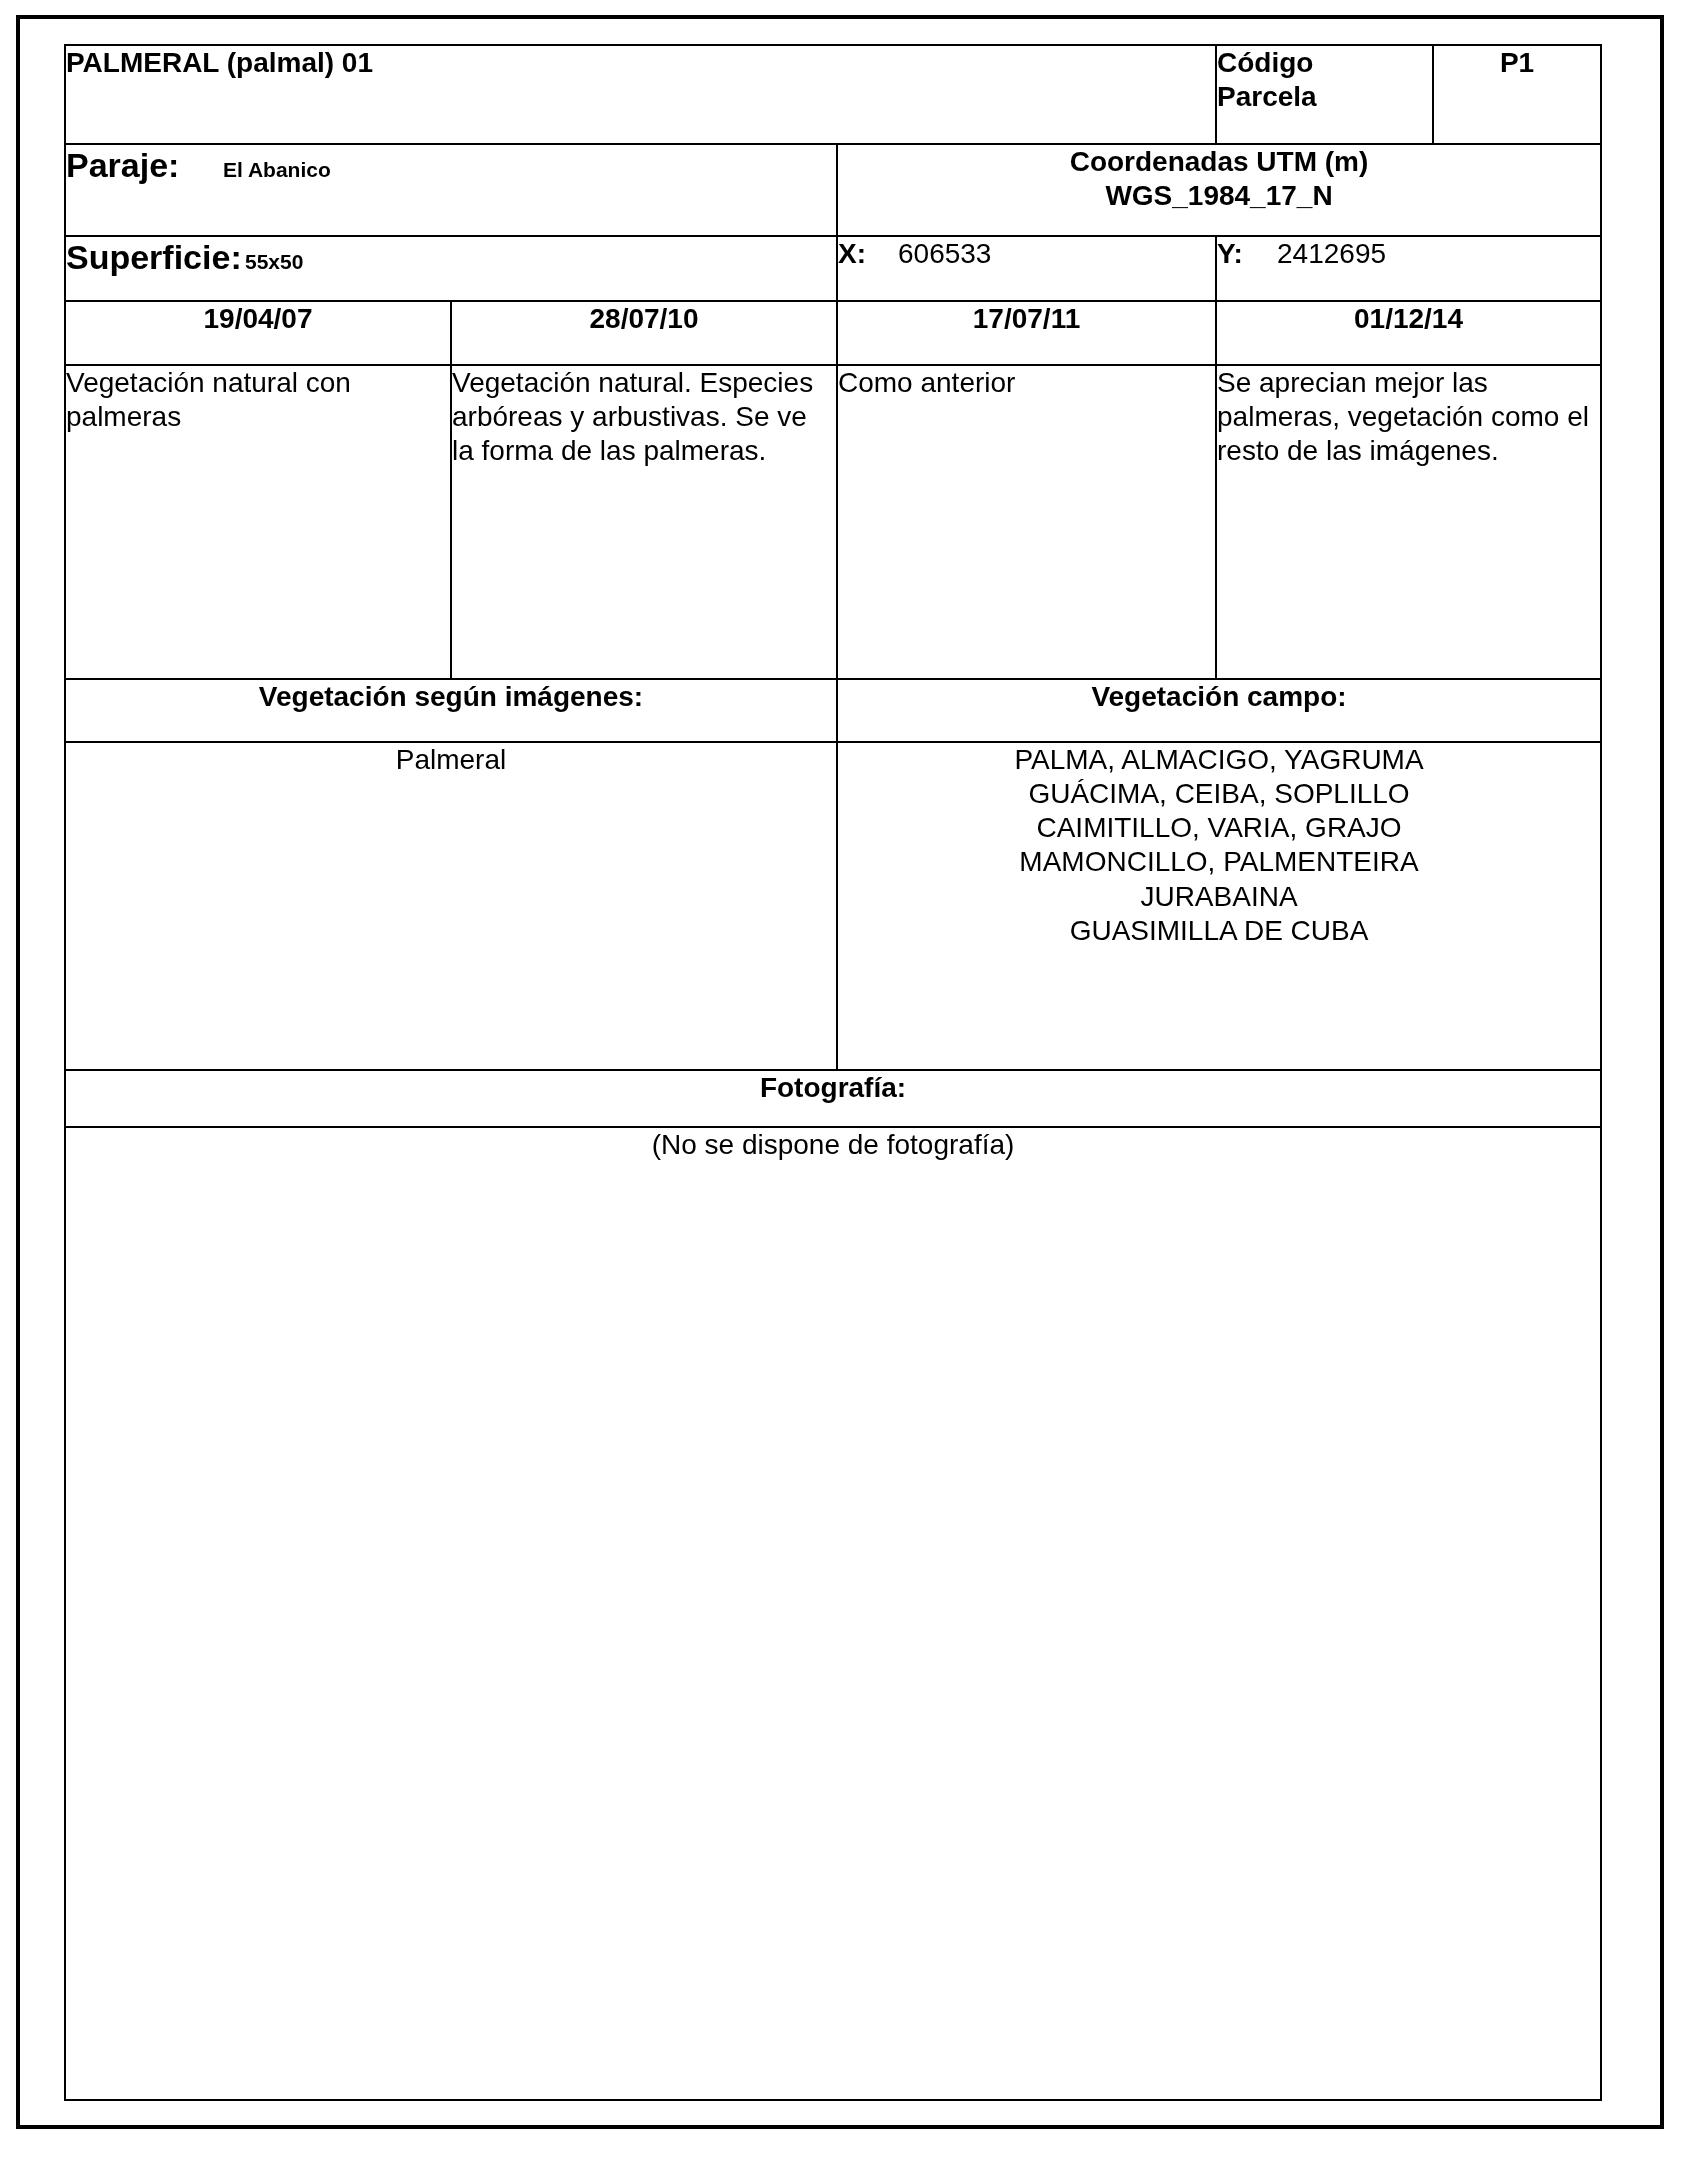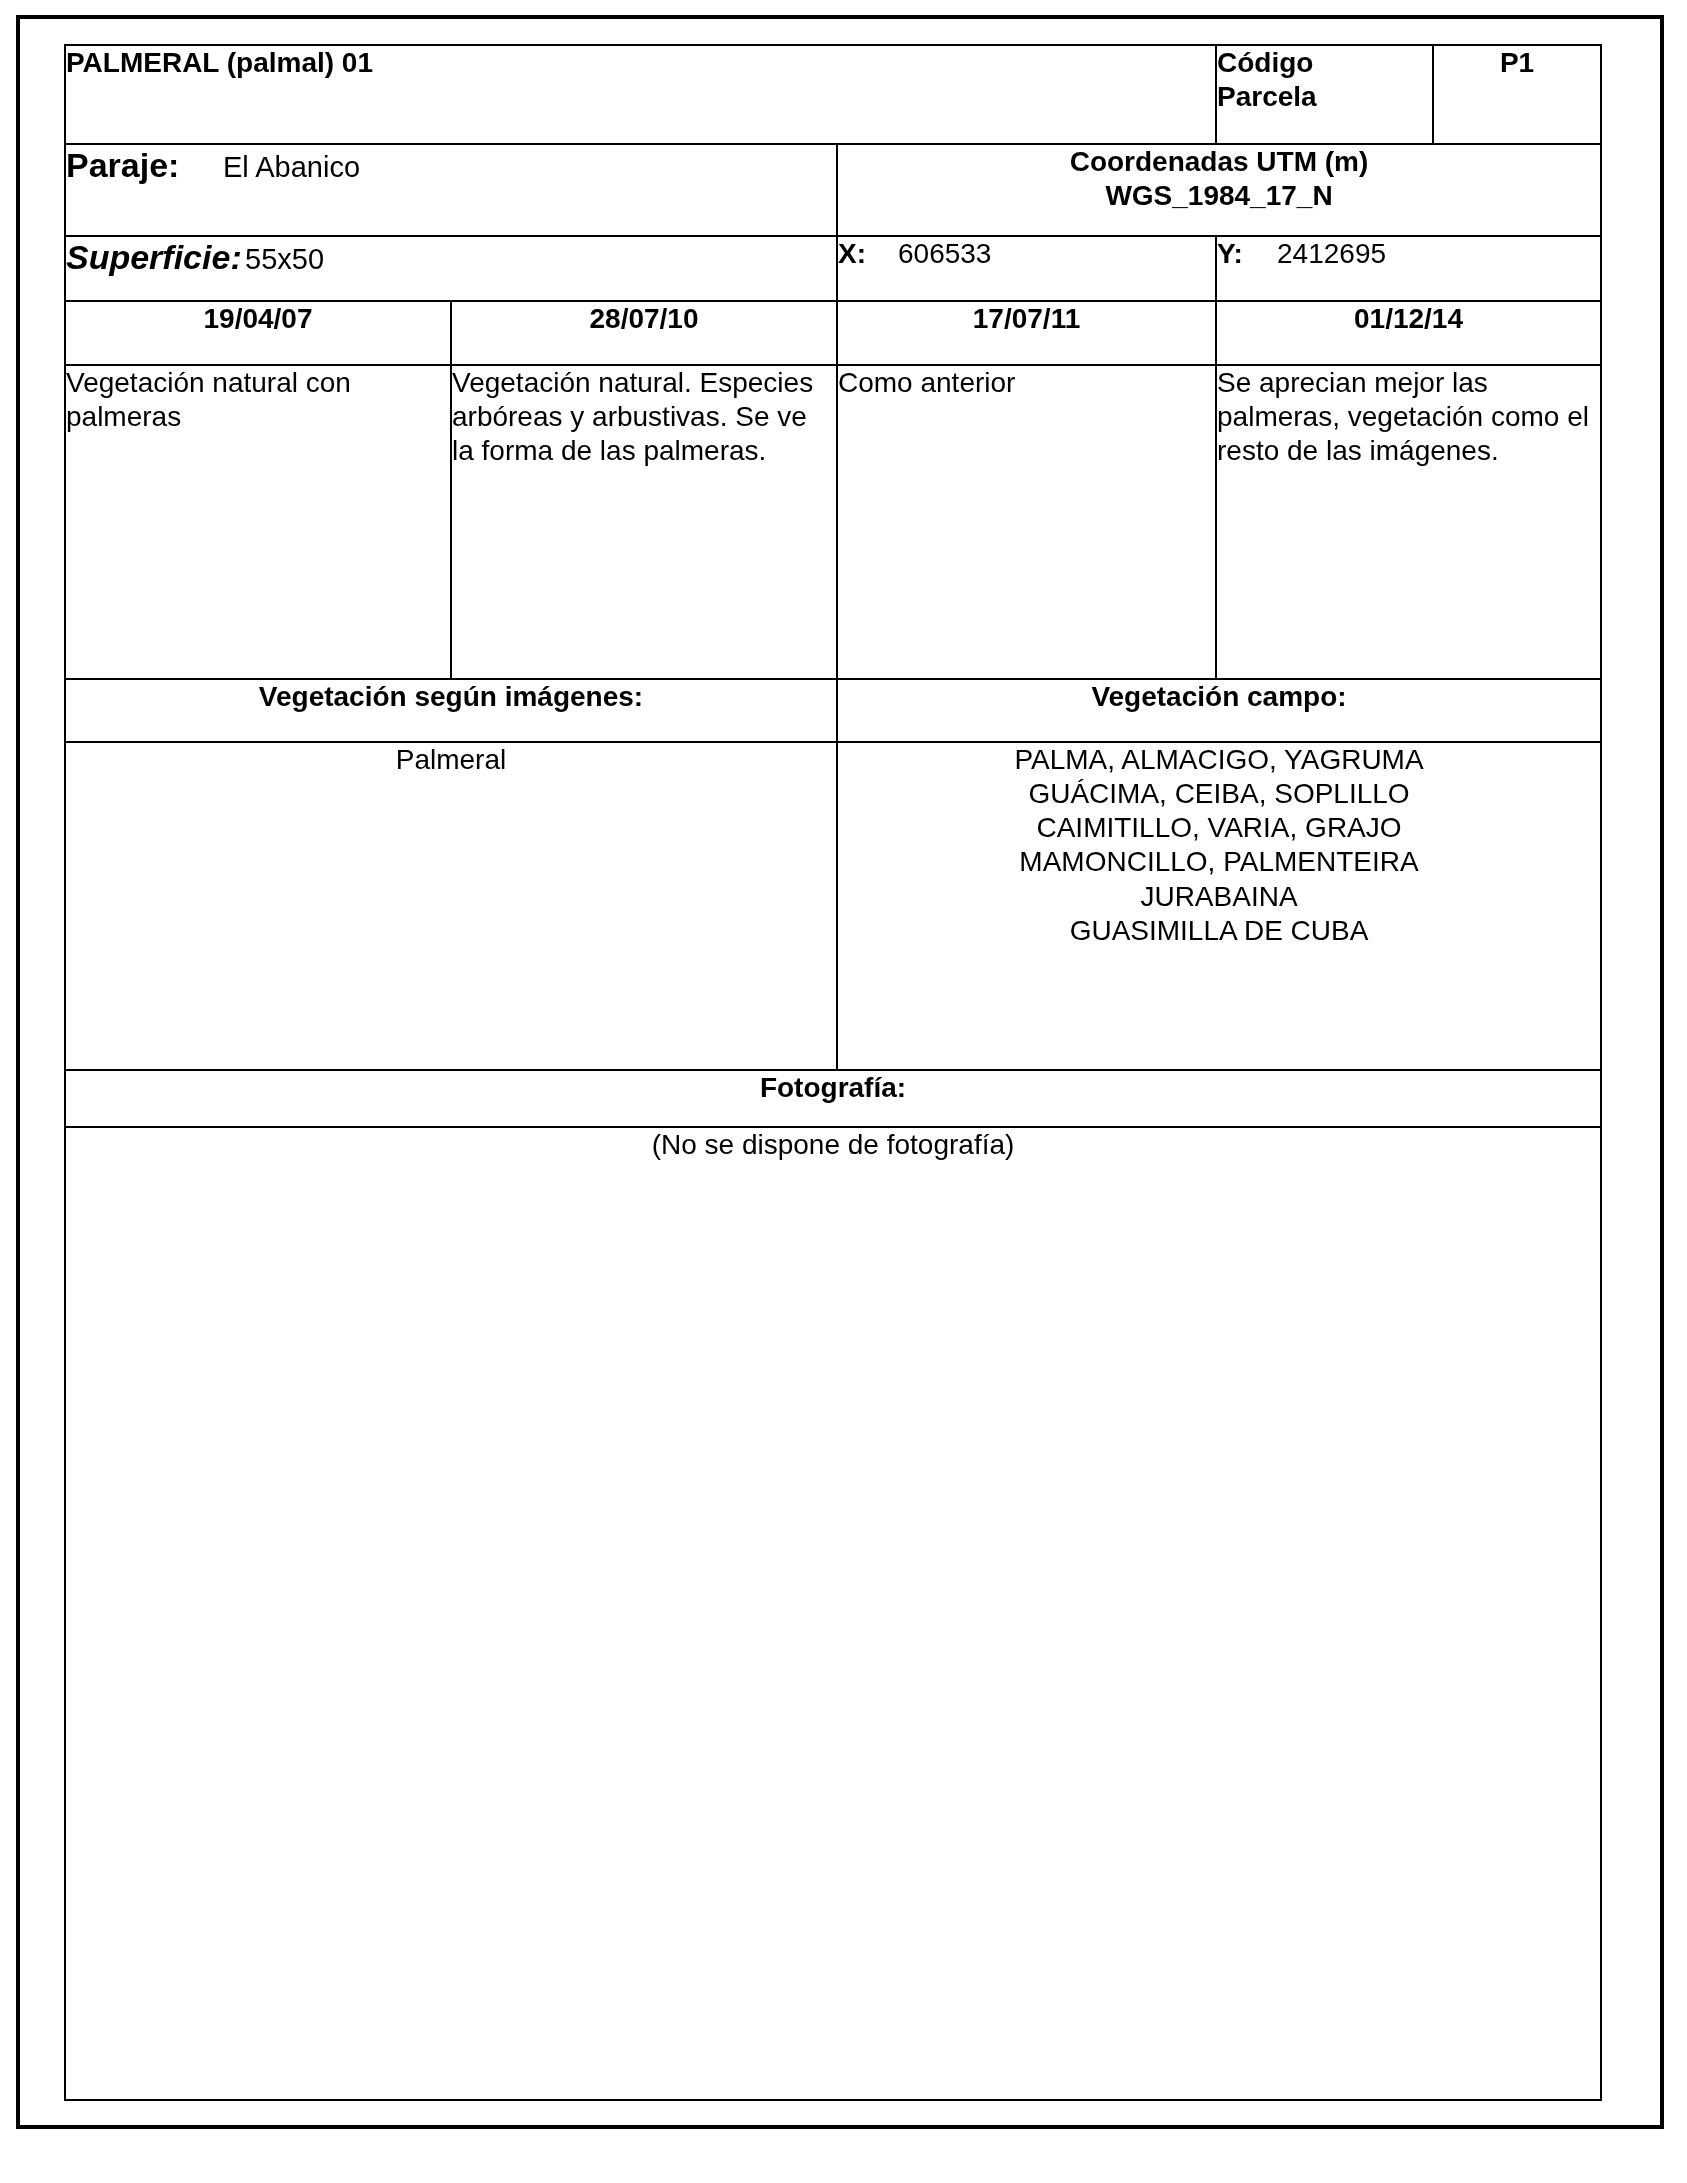--- a/index.html
+++ b/index.html
@@ -82,26 +82,26 @@
   }
 
   
   .label-inline {
     display: inline-block;
     font-weight: bold;
     font-size: 34px;
   }
   .value-inline {
     display: inline-block;
-    font-weight: normal;
-    font-size: 29px;
+    font-weight: bold;
+    font-size: 21px;
   }
   .paraje-row .label-inline   { width: 157px; }
   .paraje-row .value-inline   { }
-  .superficie-row .label-inline { width: 179px; font-style: italic; }
+  .superficie-row .label-inline { width: 179px; }
 
   .coord-head {
     text-align: center;
     font-size: 29px;
     font-weight: bold;
     line-height: 1.22;
     padding: 8.7px 0 5.4px 0;
     vertical-align: middle;
   }
   .xy-cell {

